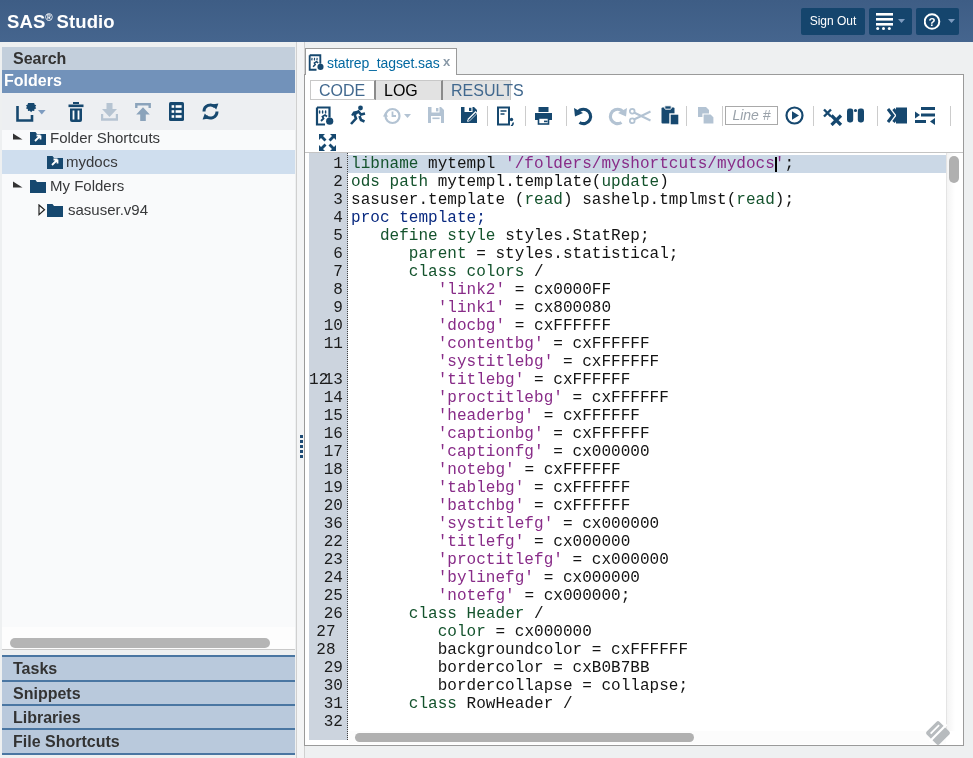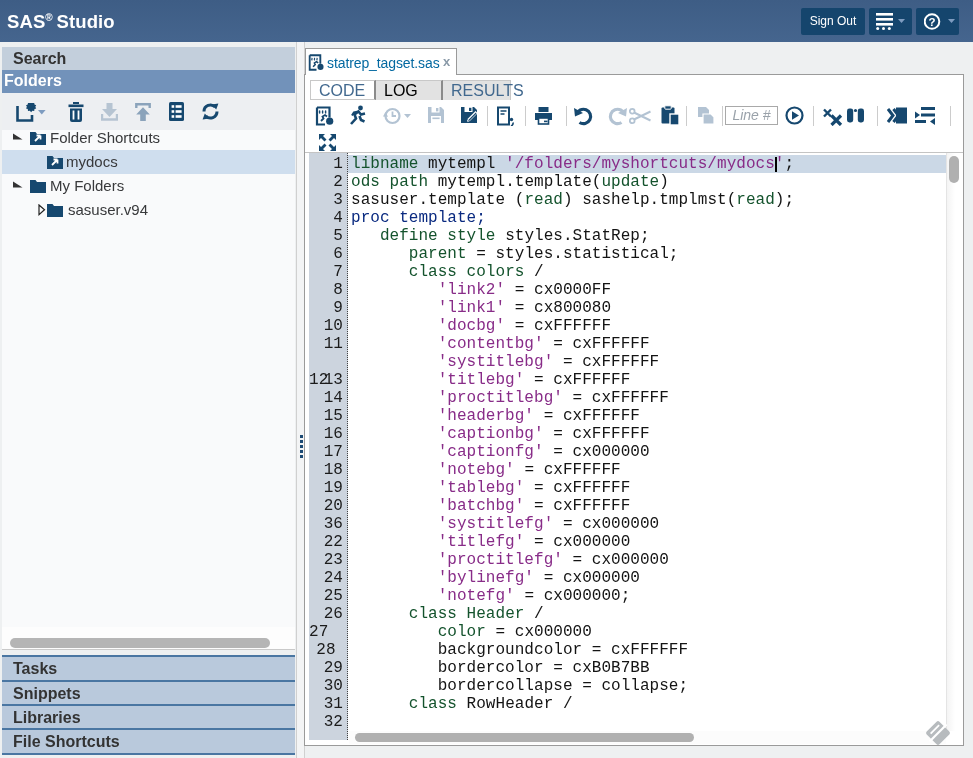--- a/index.html
+++ b/index.html
@@ -347,21 +347,21 @@
     <div class="ln" style="top:443px;left:309px;width:34px;text-align:right">17</div>
     <div class="ln" style="top:461px;left:309px;width:34px;text-align:right">18</div>
     <div class="ln" style="top:479px;left:309px;width:34px;text-align:right">19</div>
     <div class="ln" style="top:497px;left:309px;width:34px;text-align:right">20</div>
     <div class="ln" style="top:515px;left:309px;width:34px;text-align:right">36</div>
     <div class="ln" style="top:533px;left:309px;width:34px;text-align:right">22</div>
     <div class="ln" style="top:551px;left:309px;width:34px;text-align:right">23</div>
     <div class="ln" style="top:569px;left:309px;width:34px;text-align:right">24</div>
     <div class="ln" style="top:587px;left:309px;width:34px;text-align:right">25</div>
     <div class="ln" style="top:605px;left:309px;width:34px;text-align:right">26</div>
-    <div class="ln" style="top:623px;left:309px;width:34px;text-align:left">27</div>
+    <div class="ln" style="top:623px;left:309px;width:34px;text-align:center">27</div>
     <div class="ln" style="top:641px;left:309px;width:34px;text-align:center">28</div>
     <div class="ln" style="top:659px;left:309px;width:34px;text-align:right">29</div>
     <div class="ln" style="top:677px;left:309px;width:34px;text-align:right">30</div>
     <div class="ln" style="top:695px;left:309px;width:34px;text-align:right">31</div>
     <div class="ln" style="top:713px;left:309px;width:34px;text-align:right">32</div>
   </div>
 <div class="abs" id="line1bg"></div>
 <div class="abs" id="code">
     <div><span class="k">libname</span> mytempl <span class="s">'/folders/myshortcuts/mydocs'</span>;</div>
     <div><span class="k">ods</span> <span class="k">path</span> mytempl.template(<span class="k">update</span>)</div>

